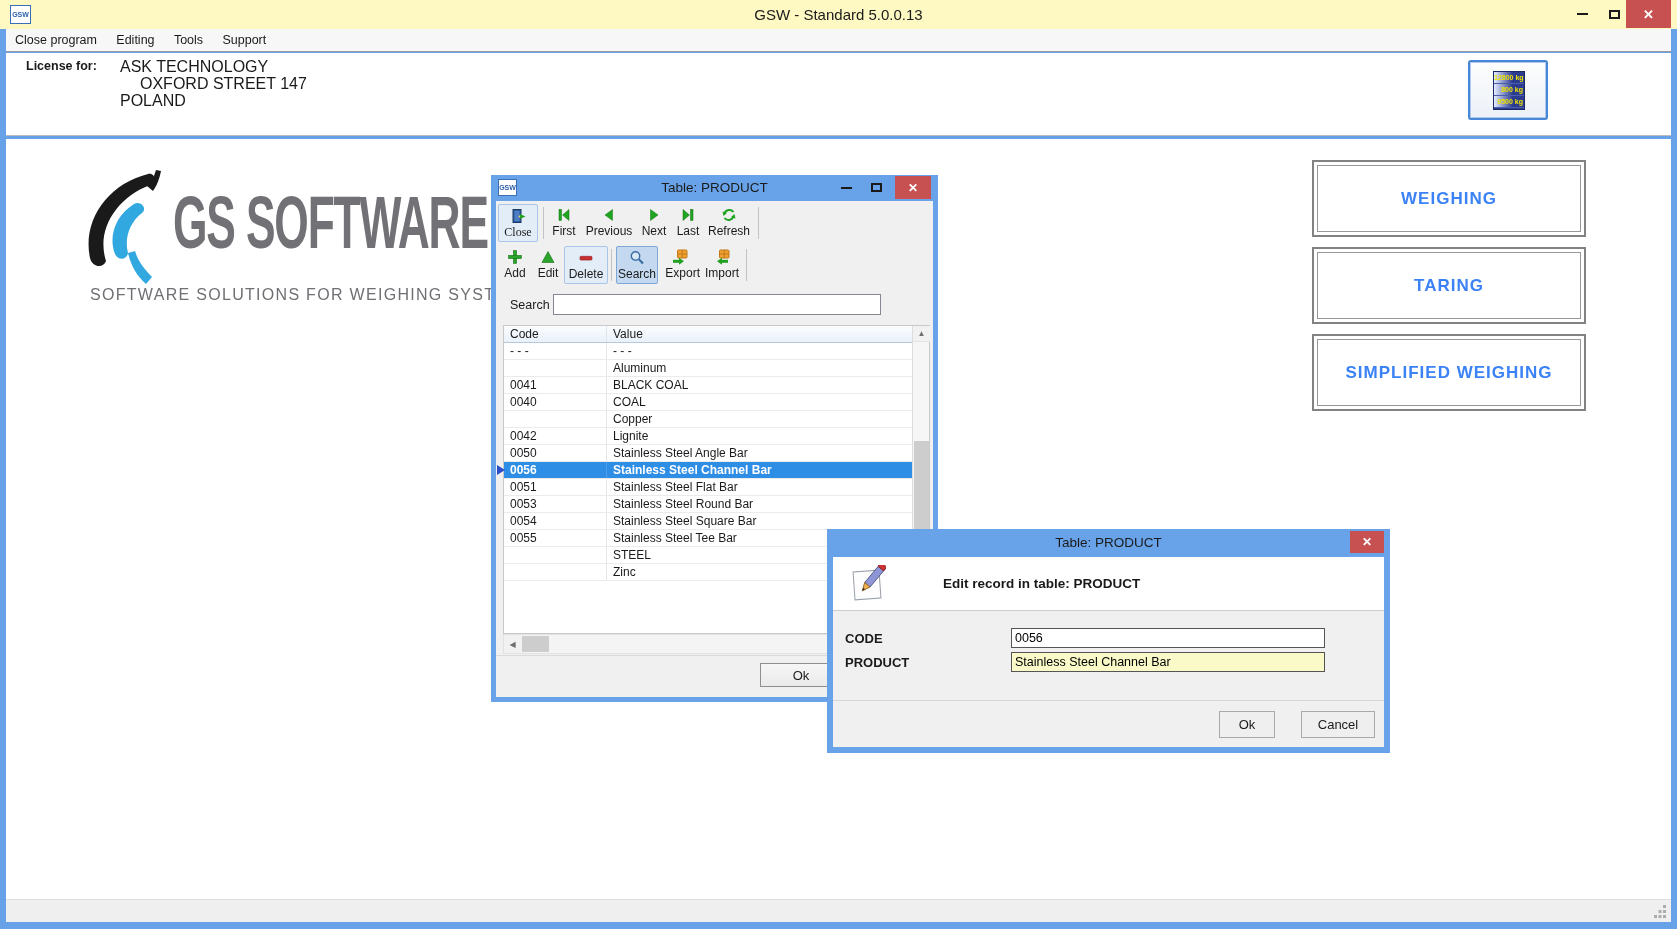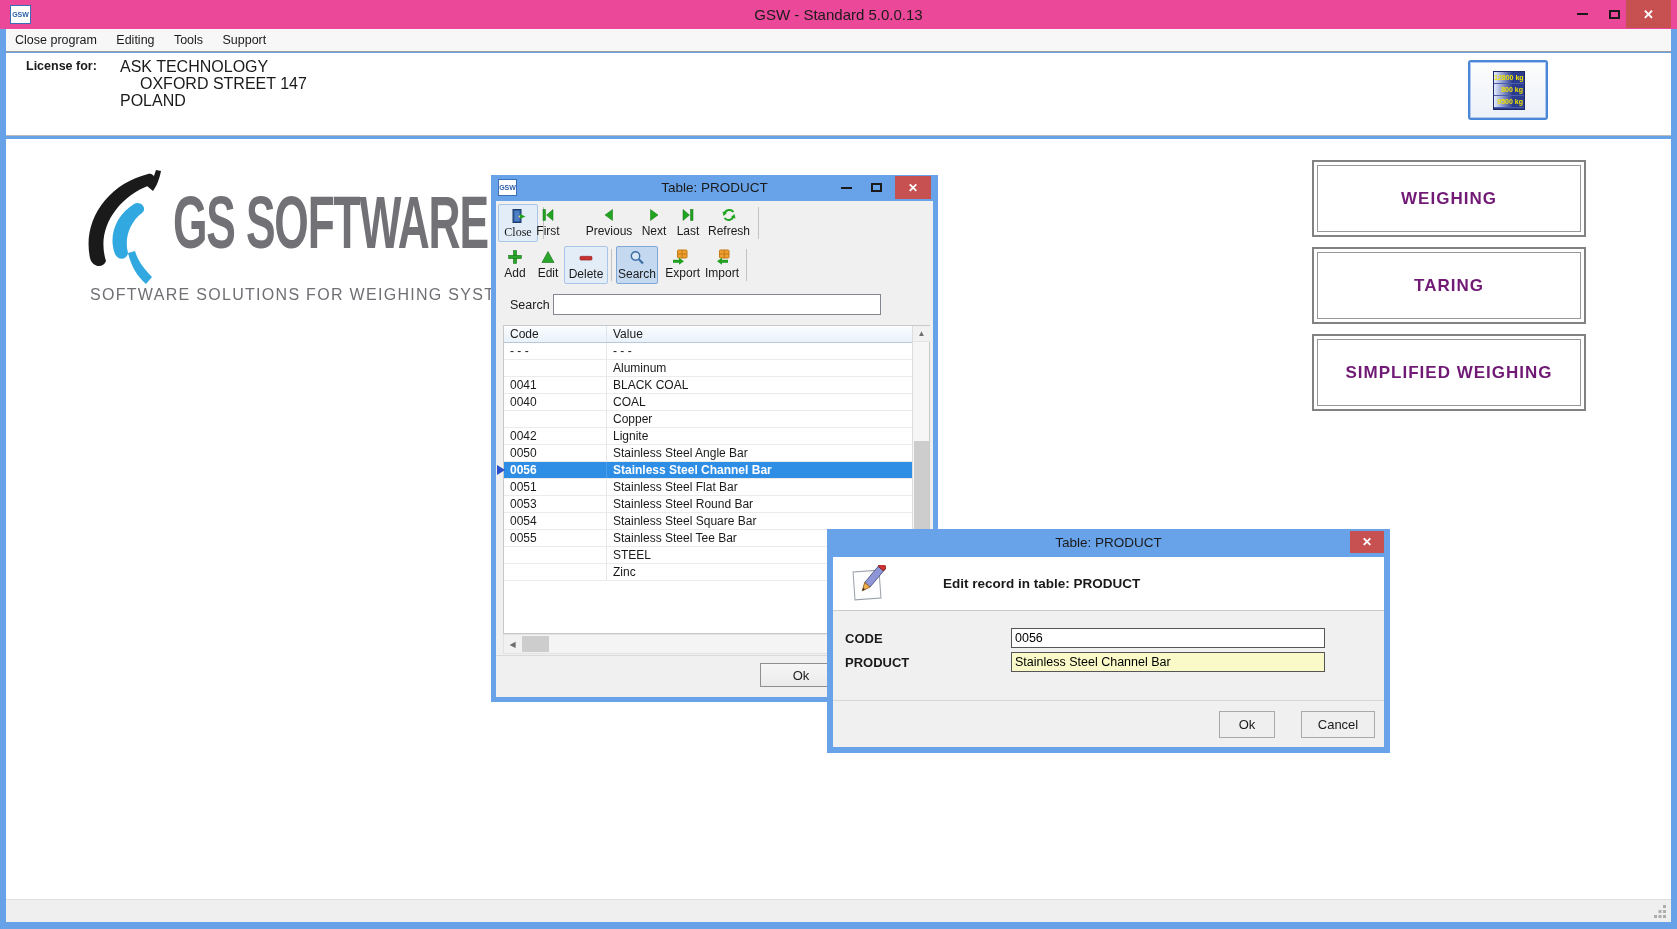--- a/index.html
+++ b/index.html
@@ -2,21 +2,21 @@
 <html><head>
 <meta charset="utf-8">
 <style>
   * { margin:0; padding:0; box-sizing:border-box; }
   html,body { width:1677px; height:929px; overflow:hidden; }
   body { font-family:"Liberation Sans", sans-serif; font-size:12px; color:#1a1a1a; }
   .abs { position:absolute; }
 
   
   #root { position:relative; width:1677px; height:929px; background:#67A2E9; }
-  .titlebar-main { left:0; top:0; width:1677px; height:29px; background:#ec4899; }
+  .titlebar-main { left:0; top:0; width:1677px; height:29px; background:#fef9c3; }
   .win-title { width:100%; text-align:center; line-height:29px; font-size:15px; color:#1b1b1b; }
   .gsw-ico { background:#fff; border:1px solid #3a6fb8; color:#2b5fa8; font-size:7px; font-weight:bold;
              display:flex; align-items:center; justify-content:center; }
   .cap-btn { display:flex; align-items:center; justify-content:center; }
   .cap-dash { width:11px; height:2px; background:#1a1a1a; }
   .cap-sq { width:11px; height:9px; border:2px solid #1a1a1a; background:transparent; }
   .cap-close { background:#C75050; color:#fff; font-size:13px; font-weight:bold; }
 
   .menubar { left:6px; top:29px; width:1665px; height:23px; background:#F7F7F7; border-bottom:1px solid #9C9C9C; }
   .menu-item { display:inline-block; padding:4px 7px 0 7px; margin-left:2px; font-size:12.5px; cursor:default; }
@@ -38,21 +38,21 @@
 
   
   .logo-brand { left:95px; top:28px; font-size:74px; font-weight:bold; color:#717176; letter-spacing:-2px;
                 transform:scaleX(0.60); transform-origin:left top; white-space:nowrap; line-height:1; }
   .logo-tag { left:12px; top:128px; font-size:16px; color:#6F6F74; letter-spacing:1.3px; white-space:nowrap; }
 
   
   .nav-btn { left:1306px; width:274px; height:77px; background:#fff; border:2px solid #828282;
              box-shadow:inset 0 0 0 3px #fff, inset 0 0 0 4px #979797;
              display:flex; align-items:center; justify-content:center;
-             color:#701a75; font-weight:bold; font-size:17px; letter-spacing:1px; cursor:pointer; }
+             color:#3b82f6; font-weight:bold; font-size:17px; letter-spacing:1px; cursor:pointer; }
 
   
   .twin { left:491px; top:175px; width:447px; height:527px; background:#68A3E9; z-index:10; }
   .twin-title { left:0; top:0; width:447px; height:26px; }
   .twin-title .t { width:100%; text-align:center; line-height:26px; font-size:13.5px; color:#1b1b1b; }
   .twin-body { left:5px; top:26px; width:437px; height:496px; background:#F0F0F0; }
 
   .tsep { width:1px; background:#C3C3C3; }
   .tbtn { text-align:center; font-size:12px; color:#1a1a1a; cursor:pointer; padding-top:2px; }
   .tbtn .ic { height:18px; display:flex; align-items:center; justify-content:center; }
@@ -207,21 +207,21 @@
             <rect x="3" y="1.5" width="8" height="13" fill="#2E5FA3" stroke="#1C3A66"></rect>
             <rect x="4.5" y="3" width="5" height="10" fill="#4C7FC4"></rect>
             <circle cx="9.5" cy="8.5" r="0.9" fill="#F5D76E"></circle>
             <polygon points="10,6 15.5,8.5 10,11" fill="#22A022"></polygon>
           </svg>
         </div>
         <div class="lb">Close</div>
       </div>
       <div class="abs tsep" style="left:47px;top:6px;height:32px;"></div>
 
-      <div class="abs tbtn" style="left:36px;top:3px;width:32px;height:38px;">
+      <div class="abs tbtn" style="left:52px;top:3px;width:32px;height:38px;">
         <div class="ic">
           <svg width="16" height="16" viewBox="0 0 16 16">
               <rect x="3" y="2.5" width="2.5" height="11" fill="#1FA51F" stroke="#127012" stroke-width="0.5"></rect>
               <polygon points="13,2.5 13,13.5 6.5,8" fill="#1FA51F" stroke="#127012" stroke-width="0.5"></polygon>
             </svg>
         </div>
         <div class="lb">First</div>
       </div>
       <div class="abs tbtn" style="left:86px;top:3px;width:54px;height:38px;">
         <div class="ic">

